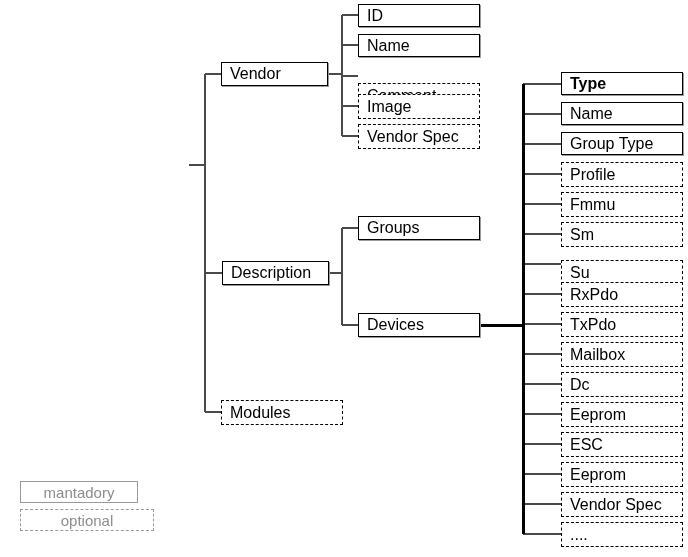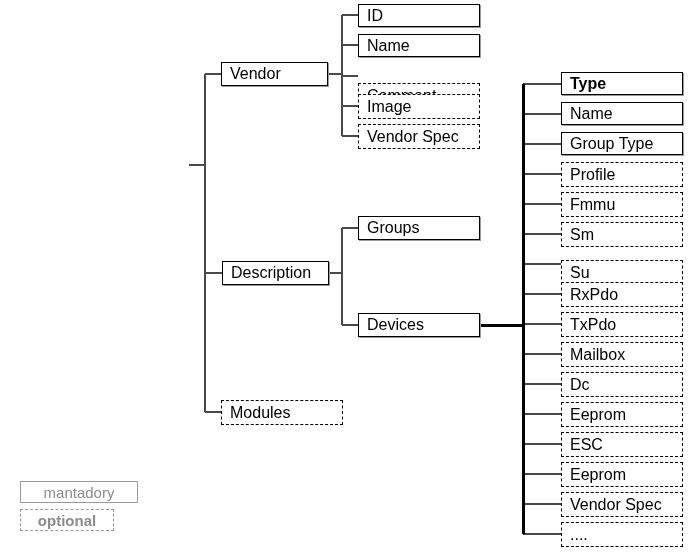--- a/index.html
+++ b/index.html
@@ -195,17 +195,17 @@
   <div class="node optional" style="left:561px; top:492px; width:122px; height:25px;">
     <span>Vendor Spec</span>
   </div>
   <div class="node optional" style="left:561px; top:522px; width:122px; height:25px;">
     <span>....</span>
   </div>
 
   <div class="legend-box legend-mandatory" style="left:20px; top:481px; width:118px; height:22px;">
     <span>mantadory</span>
   </div>
-  <div class="legend-box legend-optional" style="left:20px; top:509px; width:94px; height:22px;font-weight:bold;">
+  <div class="legend-box legend-optional" style="left:20px; top:509px; width:134px; height:22px;">
     <span>optional</span>
   </div>
 
 </div>
 
 </body></html>

